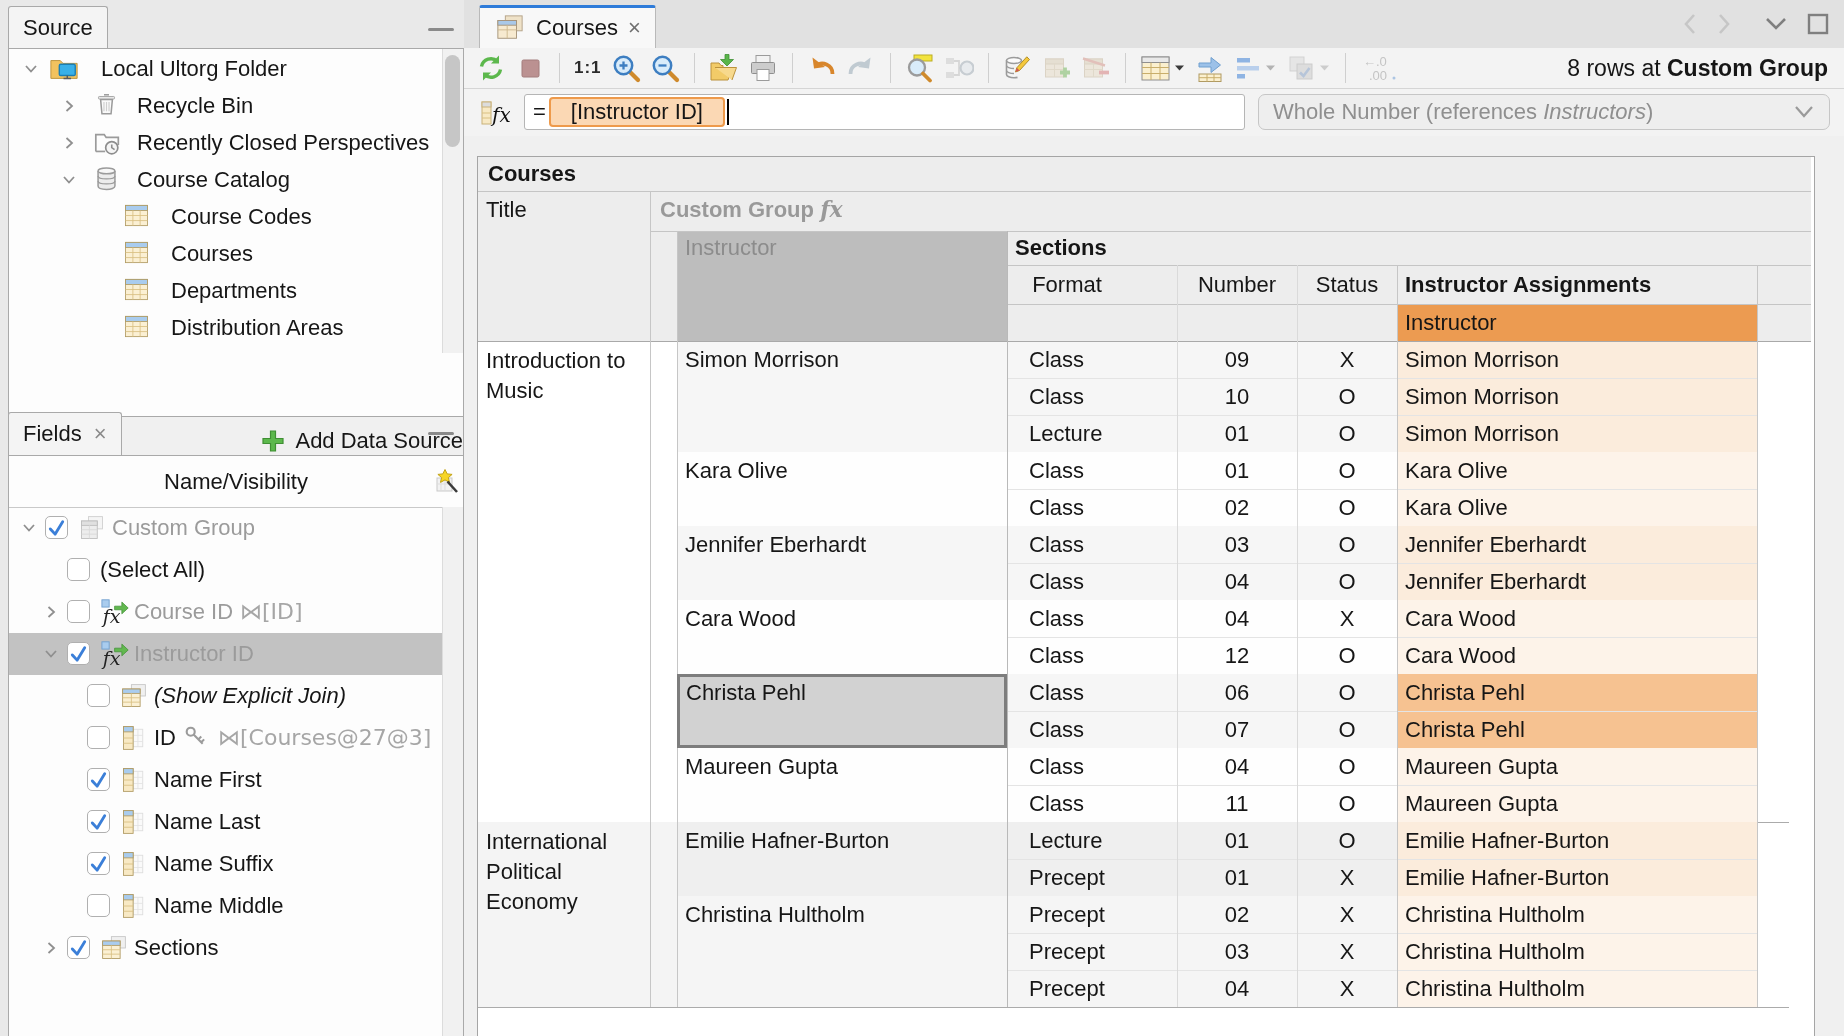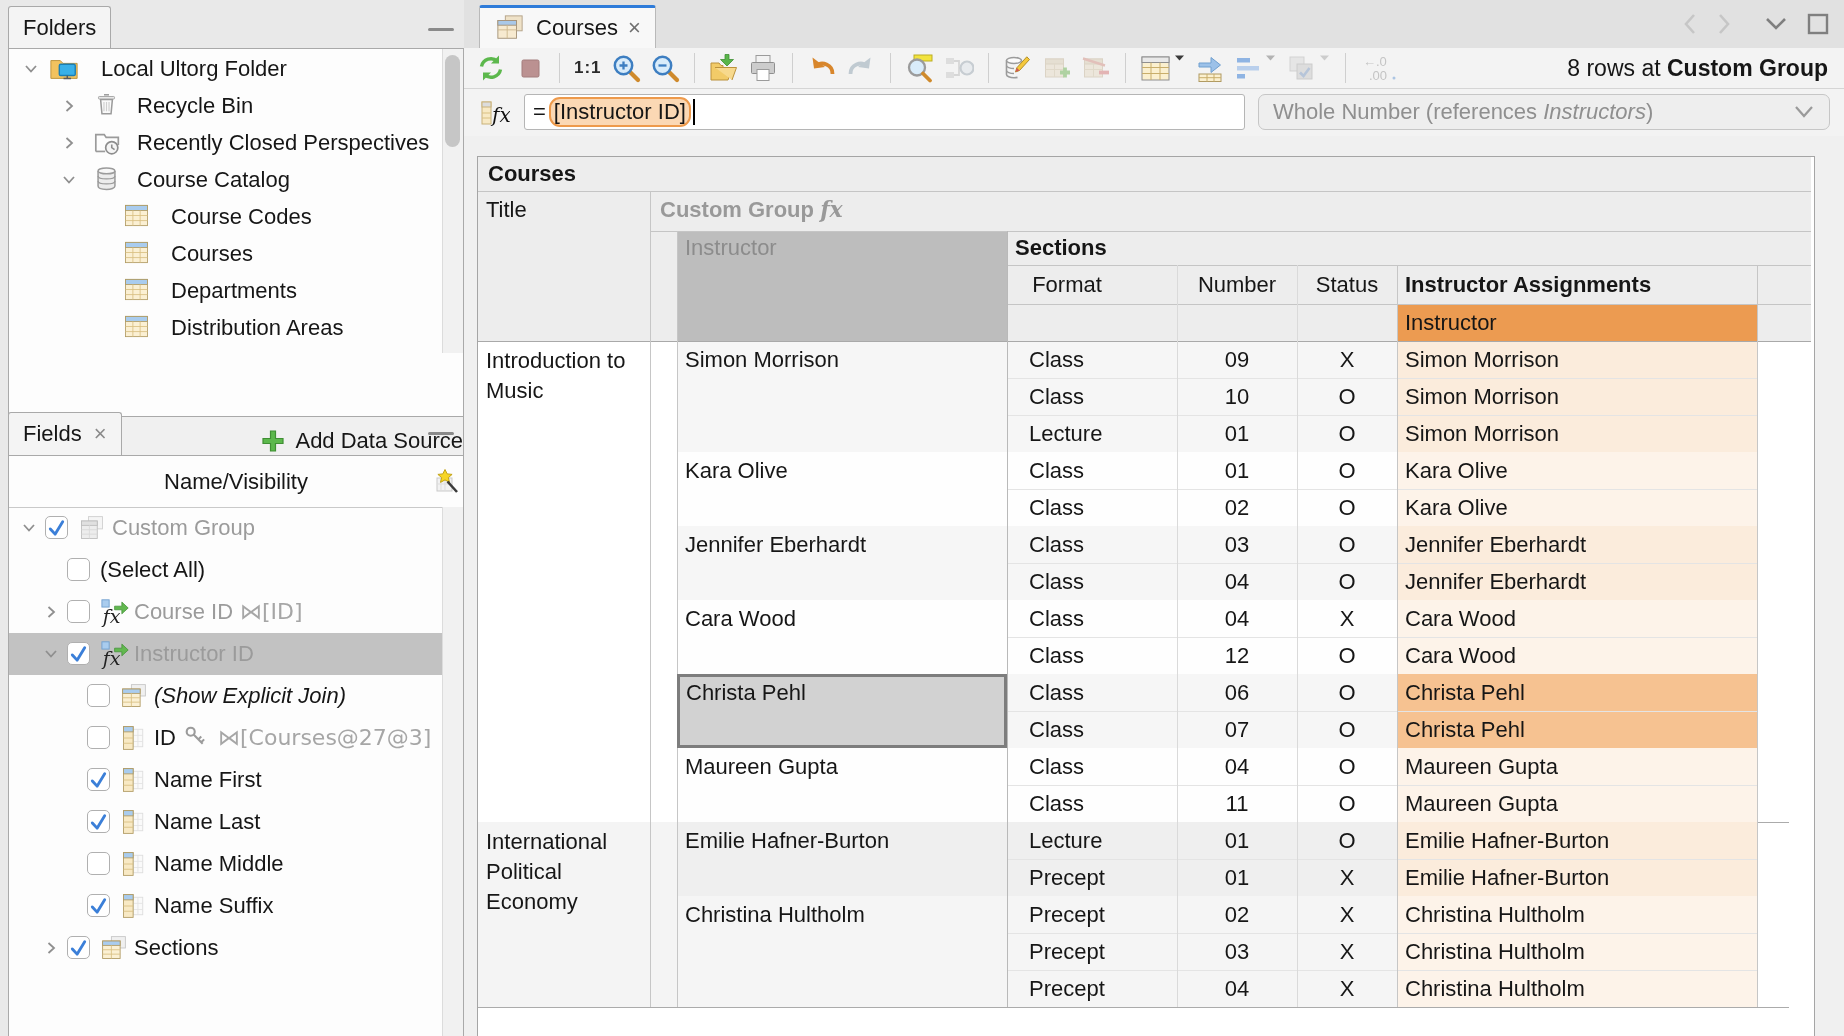--- a/index.html
+++ b/index.html
@@ -31,47 +31,47 @@
                  display:flex;align-items:center;justify-content:center;font-size:22px;}
 
   
   .tabbar{position:absolute;left:464px;top:0;width:1380px;height:48px;background:#e1e1e1;border-bottom:1px solid #c3c3c3;}
   .doc-tab{position:absolute;left:15px;top:5px;height:43px;box-sizing:border-box;background:#f8f8f8;
            border:1px solid #b9b9b9;border-bottom:none;border-top:3px solid #2e7bd9;border-radius:3px 3px 0 0;
            display:flex;align-items:center;gap:10px;padding:0 14px;font-size:22px;}
   .win-controls{position:absolute;right:14px;top:12px;display:flex;align-items:center;gap:18px;}
   .toolbar{position:absolute;left:464px;top:48px;width:1380px;height:41px;background:#f3f3f3;border-bottom:1px solid #d5d5d5;
            display:flex;align-items:center;gap:9px;padding:0 16px 0 12px;box-sizing:border-box;}
-  .tb-btn{display:flex;align-items:flex-start;gap:2px;}
+  .tb-btn{display:flex;align-items:center;gap:2px;}
   .tb-sep{width:1px;height:30px;background:#cfcfcf;margin:0 5px;}
   .tb-text{font-size:17px;font-weight:bold;color:#2b2b2b;letter-spacing:1px;}
   .tb-status{margin-left:auto;font-size:23px;white-space:nowrap;}
   .formula-row{position:absolute;left:464px;top:89px;width:1380px;height:47px;background:#f3f3f3;border-bottom:1px solid #c9c9c9;}
   .formula-input{position:absolute;left:60px;top:5px;width:721px;height:36px;background:#fff;border:1px solid #b5b5b5;
                  border-radius:3px;display:flex;align-items:center;padding:0 8px;font-size:22px;box-sizing:border-box;}
-  .token{background:#fbd8b4;border:2px solid #ee9a4b;border-radius:11px;padding:0 3px;margin-left:3px;}
+  .token{background:#fbd8b4;border:2px solid #ee9a4b;border-radius:4px;padding:0 20px;margin-left:3px;}
   .caret-bar{width:2px;height:26px;background:#000;margin-left:2px;}
   .type-dd{position:absolute;left:794px;top:5px;width:572px;height:36px;background:#eeeeee;border:1px solid #c6c6c6;
            border-radius:7px;display:flex;align-items:center;padding:0 14px;font-size:22px;color:#8f8f8f;box-sizing:border-box;}
   .canvas{position:absolute;left:464px;top:136px;width:1380px;height:900px;background:#f0f0f0;}
 
   
   #table{position:absolute;left:13px;top:20px;width:1336px;height:880px;background:#fff;border:1px solid #a5a5a5;}
   .cell{position:absolute;box-sizing:border-box;font-size:22px;overflow:hidden;}
   .hline,.vline{position:absolute;}
   .center{text-align:center;}
   .fx-em{font-family:"DejaVu Serif",serif;font-style:italic;}
 </style>
 </head>
 <body>
 
 <div id="app">
 
   <div class="side-tab" style="left:8px;top:6px;height:42px;">
-    <span>Folders</span>
+    <span>Source</span>
   </div>
   <div class="dash" style="left:428px;top:28px;"></div>
   <div class="panel" style="left:8px;top:48px;width:456px;height:417px;">
     <div id="folders-tree" style="position:absolute;left:0;top:2px;right:20px;">
         <div class="trow">
           <div class="icon abs" style="left: 14px; top: 10px;">
             <svg width="16" height="16" viewBox="0 0 16 16">
               <path d="M3 5l5 5.5L13 5" fill="none" stroke="#8f8f8f" stroke-width="1.8"></path>
             </svg>
           </div>
@@ -320,48 +320,48 @@
               <rect x="15" y="6" width="11" height="20" fill="#fafafa" stroke="#dddddd"></rect>
               <path d="M20.5 6v20M15 13h11M15 20h11" stroke="#e4e4e4" fill="none"></path>
               <rect x="4" y="3" width="11" height="26" fill="#f8e9c4" stroke="#b09a62"></rect>
               <rect x="4" y="3" width="11" height="6" fill="#a9ccee" stroke="#b09a62"></rect>
               <path d="M4 16h11M4 22h11" stroke="#d9c083" fill="none"></path>
             </svg>
           </div>
           <div class="tlabel abs" style="left: 145px; top: 8px; white-space: nowrap;"><span>Name Last</span></div>
         </div>
         <div class="frow">
+          <div class="cb abs" style="left: 78px; top: 9px;">
+            <svg width="19" height="19" viewBox="0 0 20 20">
+              <path d="M3.5 11.5l5 5.5 8-13" fill="none" stroke="#3b7fd8" stroke-width="3" stroke-linecap="round" stroke-linejoin="round"></path>
+            </svg>
+          </div>
+          <div class="icon abs" style="left: 111px; top: 7px;">
+            <svg width="28" height="28" viewBox="0 0 32 32">
+              <rect x="15" y="6" width="11" height="20" fill="#fafafa" stroke="#dddddd"></rect>
+              <path d="M20.5 6v20M15 13h11M15 20h11" stroke="#e4e4e4" fill="none"></path>
+              <rect x="4" y="3" width="11" height="26" fill="#f8e9c4" stroke="#b09a62"></rect>
+              <rect x="4" y="3" width="11" height="6" fill="#a9ccee" stroke="#b09a62"></rect>
+              <path d="M4 16h11M4 22h11" stroke="#d9c083" fill="none"></path>
+            </svg>
+          </div>
+          <div class="tlabel abs" style="left: 145px; top: 8px; white-space: nowrap;"><span>Name Suffix</span></div>
+        </div>
+        <div class="frow">
           <div class="cb abs" style="left: 78px; top: 9px;"></div>
           <div class="icon abs" style="left: 111px; top: 7px;">
             <svg width="28" height="28" viewBox="0 0 32 32">
               <rect x="15" y="6" width="11" height="20" fill="#fafafa" stroke="#dddddd"></rect>
               <path d="M20.5 6v20M15 13h11M15 20h11" stroke="#e4e4e4" fill="none"></path>
               <rect x="4" y="3" width="11" height="26" fill="#f8e9c4" stroke="#b09a62"></rect>
               <rect x="4" y="3" width="11" height="6" fill="#a9ccee" stroke="#b09a62"></rect>
               <path d="M4 16h11M4 22h11" stroke="#d9c083" fill="none"></path>
             </svg>
           </div>
           <div class="tlabel abs" style="left: 145px; top: 8px; white-space: nowrap;"><span>Name Middle</span></div>
-        </div>
-        <div class="frow">
-          <div class="cb abs" style="left: 78px; top: 9px;">
-            <svg width="19" height="19" viewBox="0 0 20 20">
-              <path d="M3.5 11.5l5 5.5 8-13" fill="none" stroke="#3b7fd8" stroke-width="3" stroke-linecap="round" stroke-linejoin="round"></path>
-            </svg>
-          </div>
-          <div class="icon abs" style="left: 111px; top: 7px;">
-            <svg width="28" height="28" viewBox="0 0 32 32">
-              <rect x="15" y="6" width="11" height="20" fill="#fafafa" stroke="#dddddd"></rect>
-              <path d="M20.5 6v20M15 13h11M15 20h11" stroke="#e4e4e4" fill="none"></path>
-              <rect x="4" y="3" width="11" height="26" fill="#f8e9c4" stroke="#b09a62"></rect>
-              <rect x="4" y="3" width="11" height="6" fill="#a9ccee" stroke="#b09a62"></rect>
-              <path d="M4 16h11M4 22h11" stroke="#d9c083" fill="none"></path>
-            </svg>
-          </div>
-          <div class="tlabel abs" style="left: 145px; top: 8px; white-space: nowrap;"><span>Name Suffix</span></div>
         </div>
         <div class="frow">
           <div class="icon abs" style="left: 34px; top: 13px;">
             <svg width="16" height="16" viewBox="0 0 16 16">
               <path d="M5.5 3l5.5 5-5.5 5" fill="none" stroke="#8f8f8f" stroke-width="1.8"></path>
             </svg>
           </div>
           <div class="cb abs" style="left: 58px; top: 9px;">
             <svg width="19" height="19" viewBox="0 0 20 20">
               <path d="M3.5 11.5l5 5.5 8-13" fill="none" stroke="#3b7fd8" stroke-width="3" stroke-linecap="round" stroke-linejoin="round"></path>

